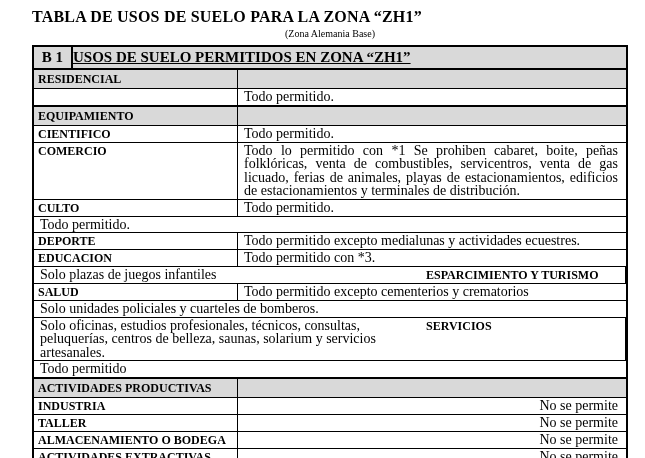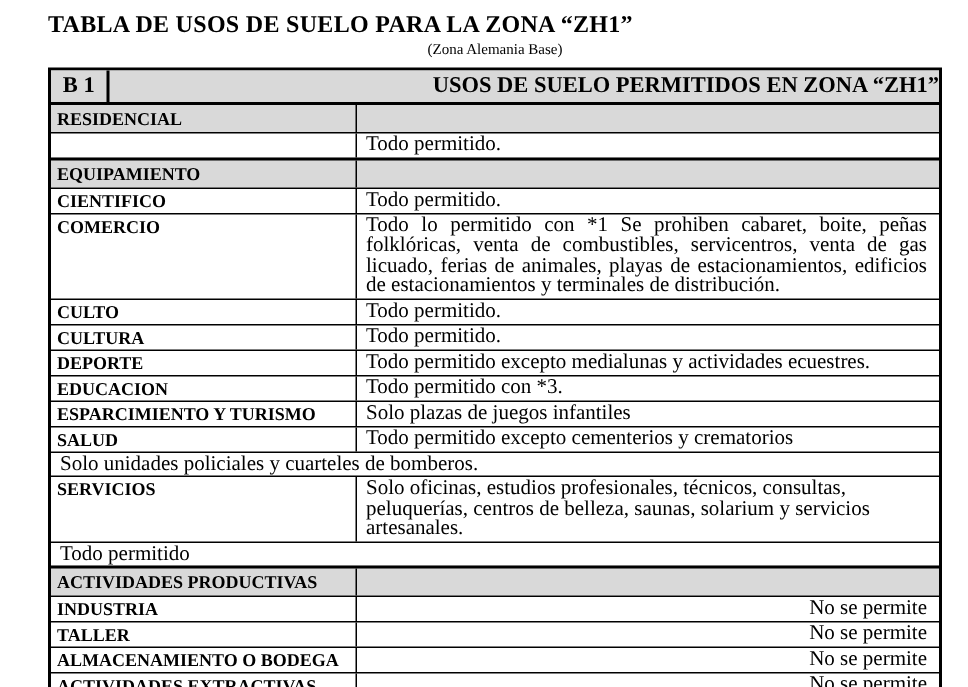--- a/index.html
+++ b/index.html
@@ -45,22 +45,23 @@
     border-right:2px solid var(--border);
     font-weight:bold;
     font-size:15px;
     text-align:center;
     padding:2px 0;
   }
   .head-title{
     flex:1;
     font-weight:bold;
     font-size:15px;
-    text-align:right;
+    text-align:left;
     padding:2px 0;
+    text-decoration:underline;
   }
   .trow{
     display:flex;
     border-top:1px solid var(--border);
   }
   .trow.section{
     background:var(--section-bg);
     border-top:2px solid var(--border);
   }
   #rows .trow:first-child{border-top:none;}
@@ -120,51 +121,50 @@
     <div class="cell label-cell">COMERCIO</div>
     <div class="cell value-cell">Todo lo permitido con *1 Se prohiben cabaret, boite, peñas folklóricas, venta de combustibles, servicentros, venta de gas licuado, ferias de animales, playas de estacionamientos, edificios de estacionamientos y terminales de distribución.</div>
   </div>
 
   <div class="trow">
     <div class="cell label-cell">CULTO</div>
     <div class="cell value-cell">Todo permitido.</div>
   </div>
 
   <div class="trow">
-    <div class="cell label-cell">CULTURA</div>
     <div class="cell value-cell">Todo permitido.</div>
   </div>
 
   <div class="trow">
     <div class="cell label-cell">DEPORTE</div>
     <div class="cell value-cell">Todo permitido excepto medialunas y actividades ecuestres.</div>
   </div>
 
   <div class="trow">
     <div class="cell label-cell">EDUCACION</div>
     <div class="cell value-cell">Todo permitido con *3.</div>
   </div>
 
   <div class="trow">
+    <div class="cell value-cell">Solo plazas de juegos infantiles</div>
     <div class="cell label-cell">ESPARCIMIENTO Y TURISMO</div>
-    <div class="cell value-cell">Solo plazas de juegos infantiles</div>
   </div>
 
   <div class="trow">
     <div class="cell label-cell">SALUD</div>
     <div class="cell value-cell">Todo permitido excepto cementerios y crematorios</div>
   </div>
 
   <div class="trow">
     <div class="cell value-cell">Solo unidades policiales y cuarteles de bomberos.</div>
   </div>
 
   <div class="trow">
+    <div class="cell value-cell">Solo oficinas, estudios profesionales, técnicos, consultas, peluquerías, centros de belleza, saunas, solarium y servicios artesanales.</div>
     <div class="cell label-cell">SERVICIOS</div>
-    <div class="cell value-cell">Solo oficinas, estudios profesionales, técnicos, consultas, peluquerías, centros de belleza, saunas, solarium y servicios artesanales.</div>
   </div>
 
   <div class="trow">
     <div class="cell value-cell">Todo permitido</div>
   </div>
 
   <div class="trow section">
     <div class="cell label-cell">ACTIVIDADES PRODUCTIVAS</div>
     <div class="cell value-cell"></div>
   </div>

